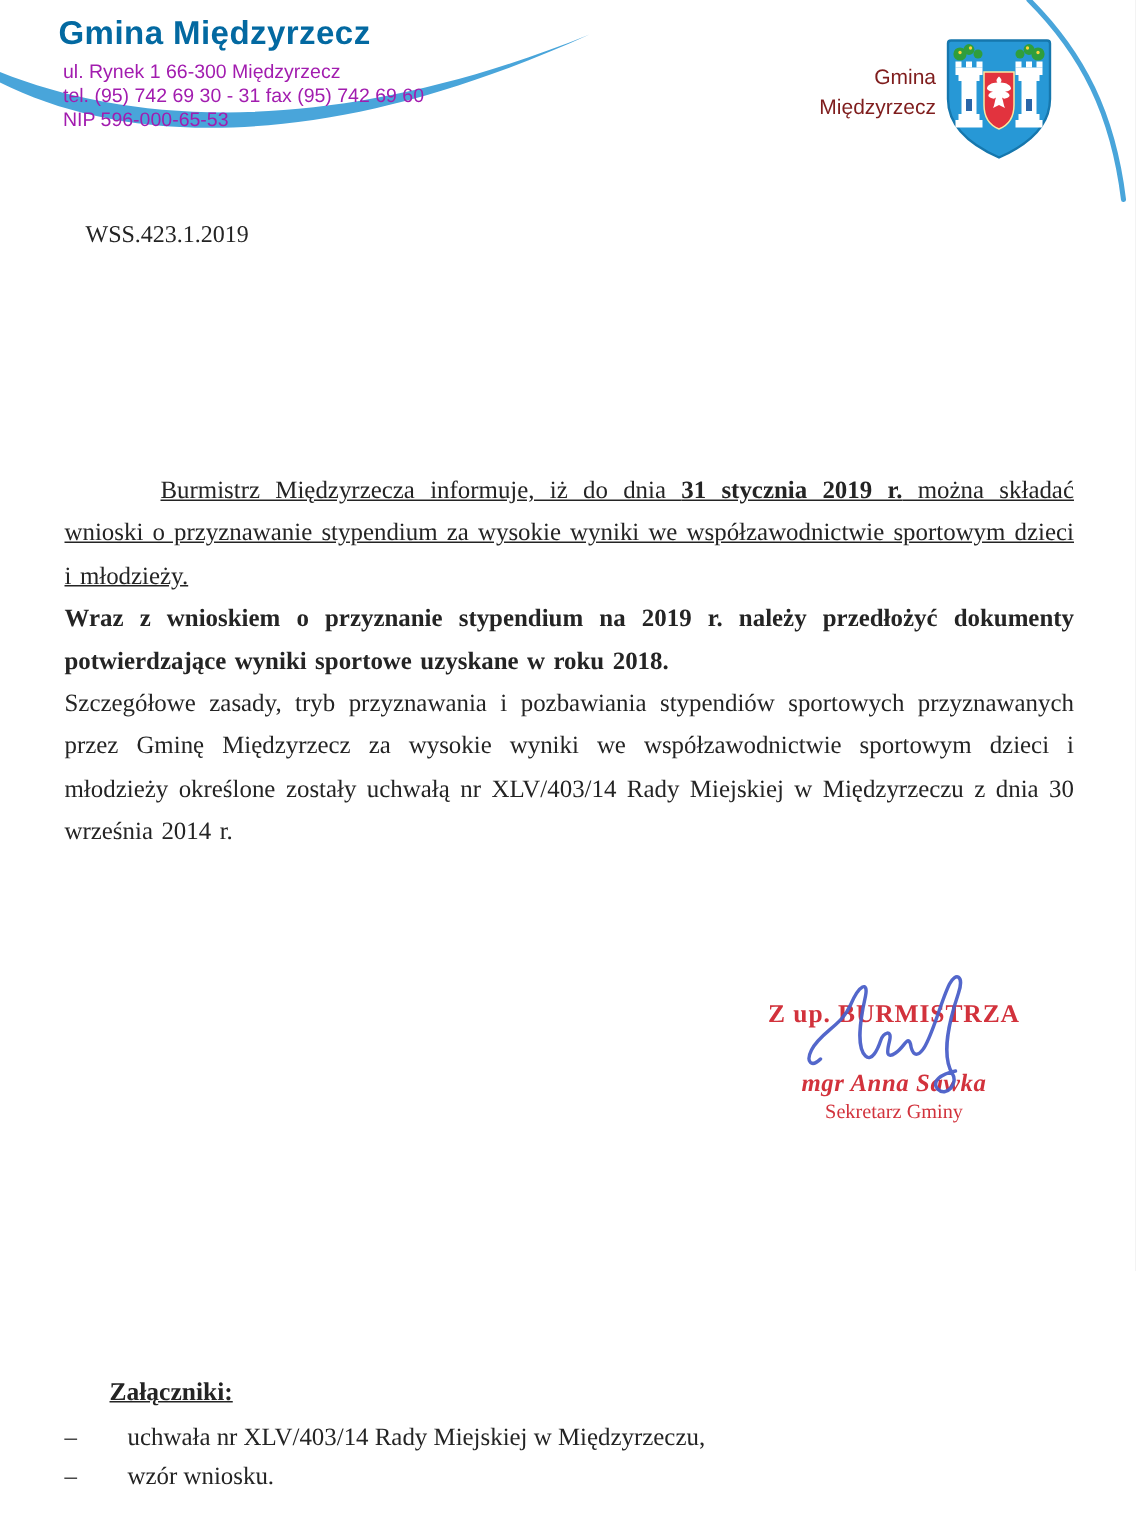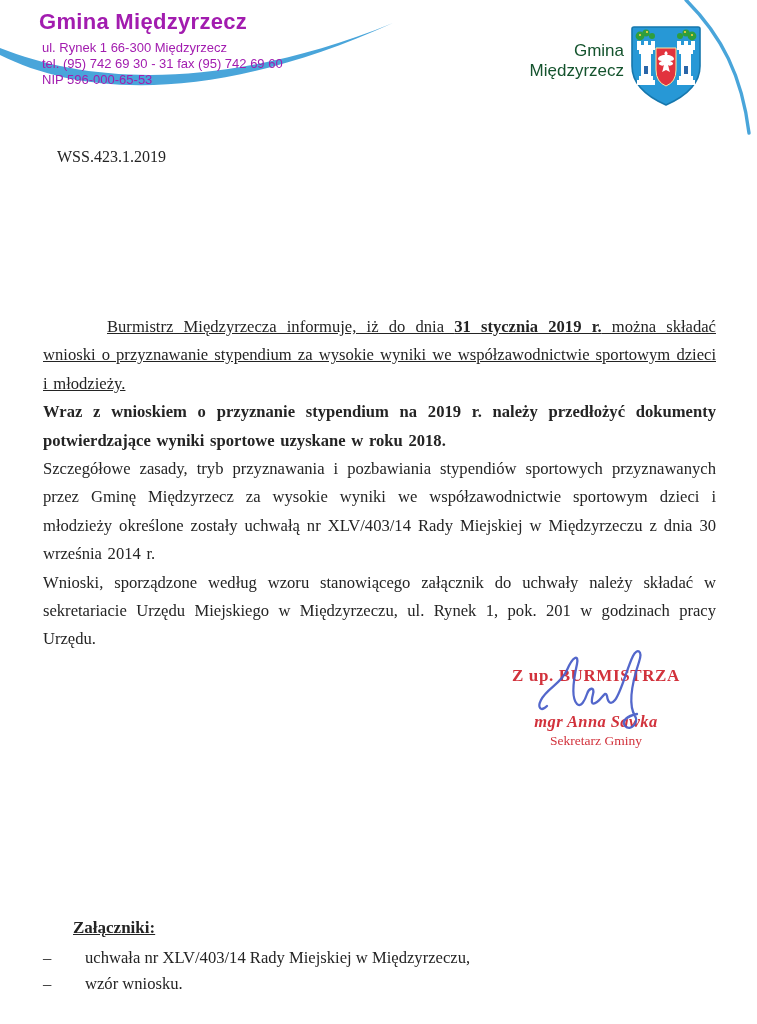--- a/index.html
+++ b/index.html
@@ -6,31 +6,31 @@
   .page {
     position:relative; width:757px; height:1024px; margin:0 auto;
     background:#fff; overflow:hidden;
     font-family:"Liberation Serif", serif; color:#242424;
   }
   
   .swoosh { position:absolute; left:0; top:0; pointer-events:none; }
   .letterhead { position:absolute; left:39px; top:9px; }
   .org-name {
     font-family:"Liberation Sans", sans-serif;
-    font-size:22px; font-weight:700; color:#a21caf; letter-spacing:.3px;
+    font-size:22px; font-weight:700; color:#0369a1; letter-spacing:.3px;
   }
   .org-lines {
     margin-top:5px; margin-left:3px;
     font-family:"Liberation Sans", sans-serif;
     font-size:13px; line-height:16px; color:#a21caf;
   }
   .logo-caption {
     position:absolute; left:478px; top:41px; width:146px; text-align:right;
     font-family:"Liberation Sans", sans-serif;
-    font-size:17px; line-height:20px; color:#14532d;
+    font-size:14px; line-height:20px; color:#7f1d1d;
   }
   .crest { position:absolute; left:629px; top:24px; }
   
   .date-line { position:absolute; right:46px; top:136px; font-size:16.5px; }
   .ref { position:absolute; left:57px; top:148px; font-size:16px; }
   
   .body {
     position:absolute; left:43px; top:313px; width:673px;
     font-size:16.6px; line-height:28.4px; text-align:justify;
     word-spacing:1.5px;
@@ -122,21 +122,20 @@
              C40,42 41,42 43,41 C45,40 44,38 41,37 C43,37 45,36 45,35 C45,33 42,31 38,31
              C39,30 39,29 37,27 Z" fill="#ffffff"></path>
   </svg>
 
   <div class="ref">WSS.423.1.2019</div>
 
   <div class="body">
     <p class="p1"><span>Burmistrz Międzyrzecza informuje, iż do dnia </span><span class="bold">31 stycznia 2019 r.</span><span> można składać wnioski o przyznawanie stypendium za wysokie wyniki we współzawodnictwie sportowym dzieci i młodzieży.</span></p>
     <p class="bold">Wraz z wnioskiem o przyznanie stypendium na 2019 r. należy przedłożyć dokumenty potwierdzające wyniki sportowe uzyskane w roku 2018.</p>
     <p>Szczegółowe zasady, tryb przyznawania i pozbawiania stypendiów sportowych przyznawanych przez Gminę Międzyrzecz za wysokie wyniki we współzawodnictwie sportowym dzieci i młodzieży określone zostały uchwałą nr XLV/403/14 Rady Miejskiej w Międzyrzeczu z dnia 30 września 2014 r.</p>
-    <p>Wnioski, sporządzone według wzoru stanowiącego załącznik do uchwały należy składać w sekretariacie Urzędu Miejskiego w Międzyrzeczu, ul. Rynek 1, pok. 201 w godzinach pracy Urzędu.</p>
   </div>
 
   <div class="sig">
     <div class="sig-auth">Z up. BURMISTRZA</div>
     <div class="sig-name">mgr Anna Sawka</div>
     <div class="sig-title">Sekretarz Gminy</div>
   </div>
   <svg class="sig-scrawl" width="165" height="95" viewBox="0 0 165 95">
     <path d="M20,58 C14,64 10,60 14,52 C20,40 34,36 40,22 C46,8 52,6 50,16 C46,34 44,50 50,56
              C54,60 58,52 60,46 C62,40 68,38 66,46 C64,54 64,58 70,54 C76,50 78,42 80,48

